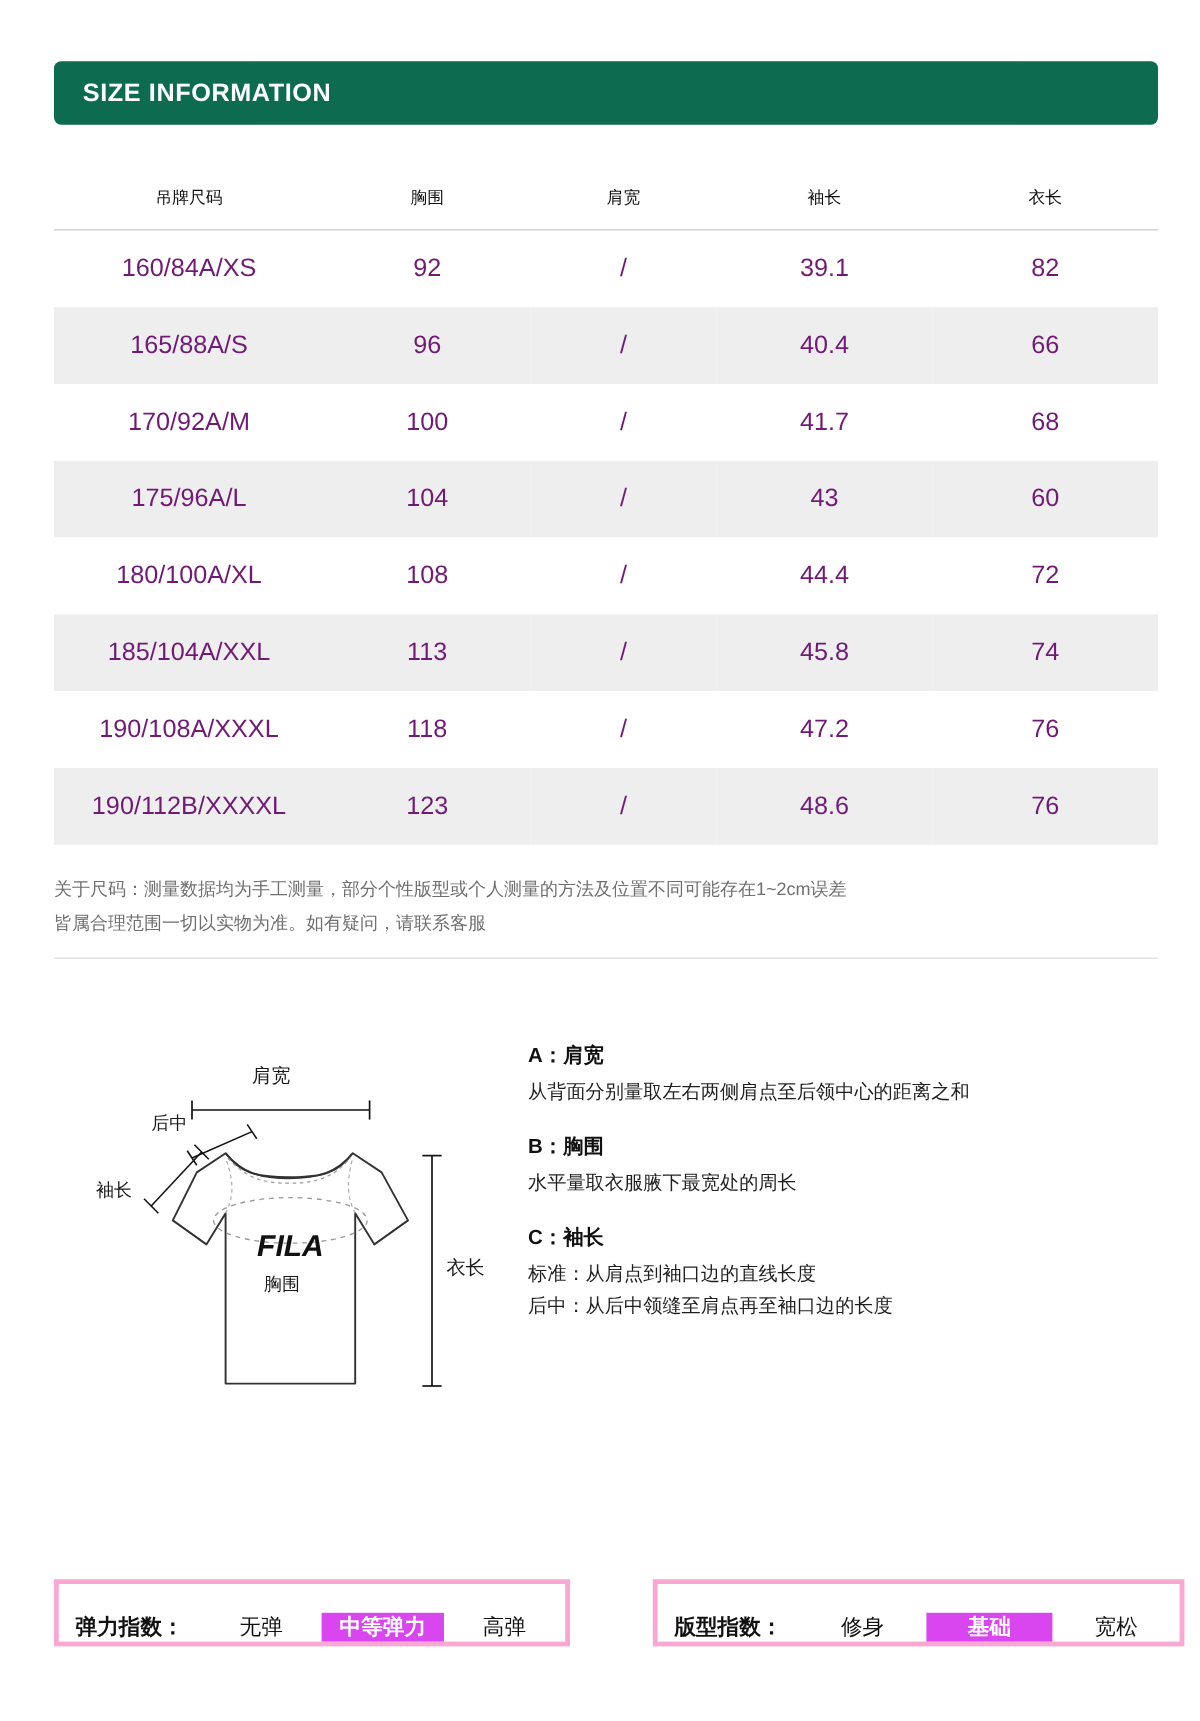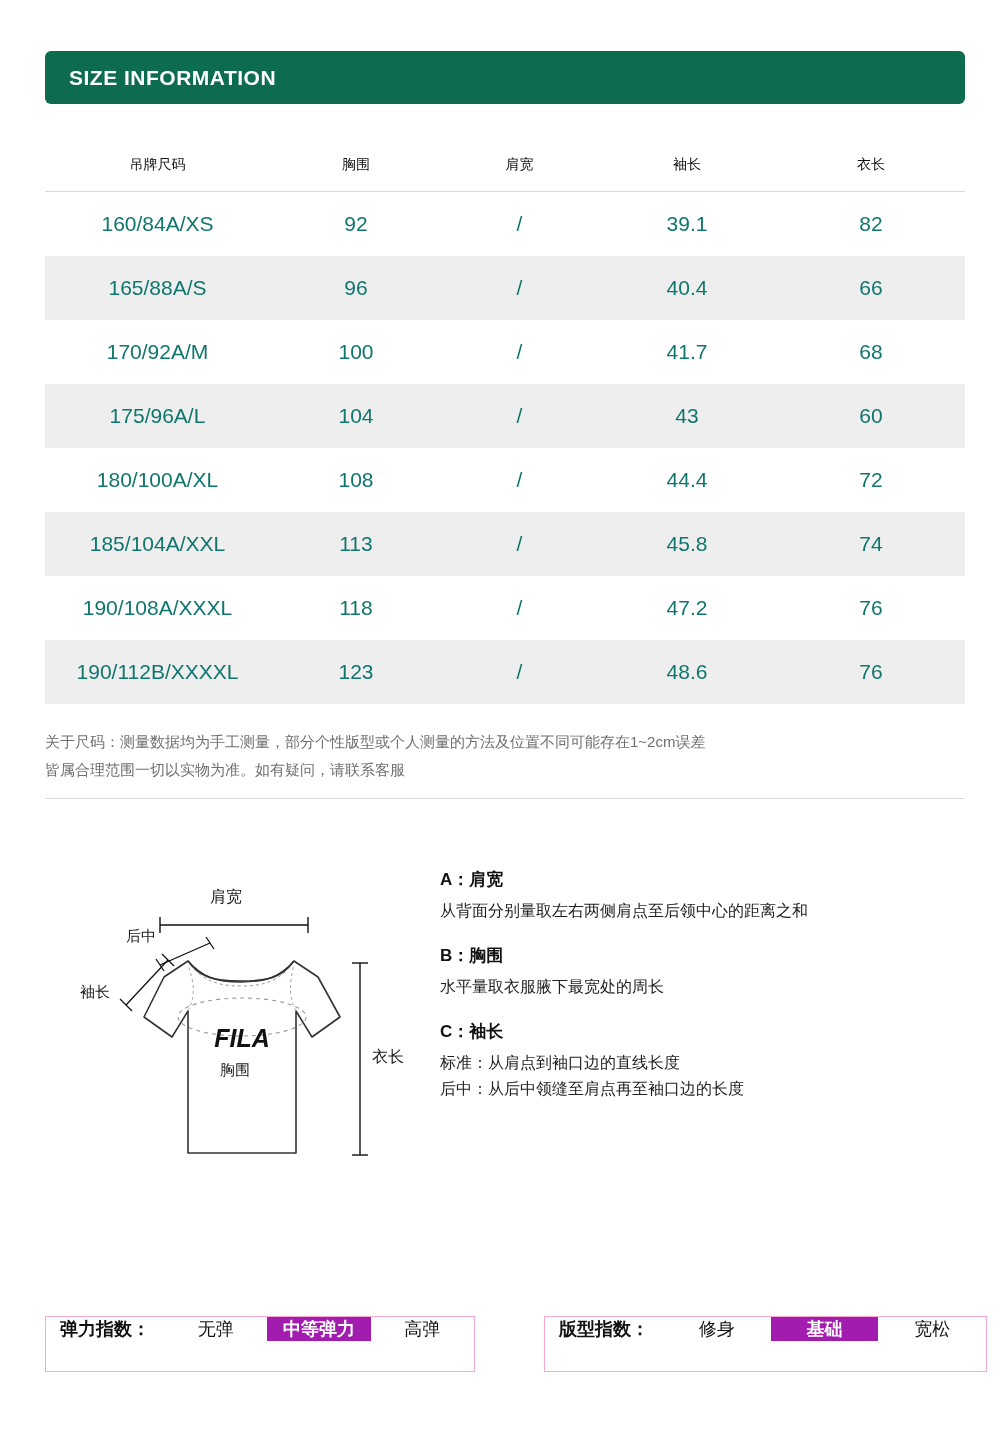--- a/index.html
+++ b/index.html
@@ -50,21 +50,21 @@
     font-size: 14px;
     font-weight: normal;
     color: #111;
     padding: 16px 0 17px 0;
     text-align: center;
     border-bottom: 1px solid #d8d8d8;
     background: #ffffff;
   }
   table.size-table td {
     font-size: 21px;
-    color: #0f766e;
+    color: #701a75;
     text-align: center;
     padding: 16px 0 16px 0;
     height: 64px;
   }
   table.size-table tbody tr:nth-child(odd) td { background: #ffffff; }
   table.size-table tbody tr:nth-child(even) td { background: #eeeeee; }
   .col-a { width: 225px; }
   .col-b { width: 172px; }
   .col-c { width: 155px; }
   .col-d { width: 180px; }
@@ -107,40 +107,40 @@
     font-size: 16px;
     color: #1f1f1f;
     line-height: 26px;
   }
 
   
   .index-box {
     position: absolute;
     top: 1316px;
     height: 56px;
-    border: 1px solid #f9a8d4;
+    border: 4px solid #f9a8d4;
     display: flex;
-    align-items: flex-start;
+    align-items: flex-end;
     background: #fff;
   }
   .index-left { left: 45px; width: 430px; }
   .index-right { left: 544px; width: 443px; }
   .index-label {
     display: flex; align-items: center; justify-content: center;
     font-size: 18px; font-weight: bold; color: #111;
     padding: 0 14px;
     flex: 0 0 auto;
   }
   .index-opt {
     display: flex; align-items: center; justify-content: center;
     font-size: 18px; color: #111;
     flex: 1 1 0;
   }
   .index-opt.active {
-    background: #a21caf;
+    background: #d946ef;
     color: #ffffff;
     font-weight: bold;
   }
 </style>
 </head>
 <body>
 
 <div class="page">
 
   <div class="banner">

